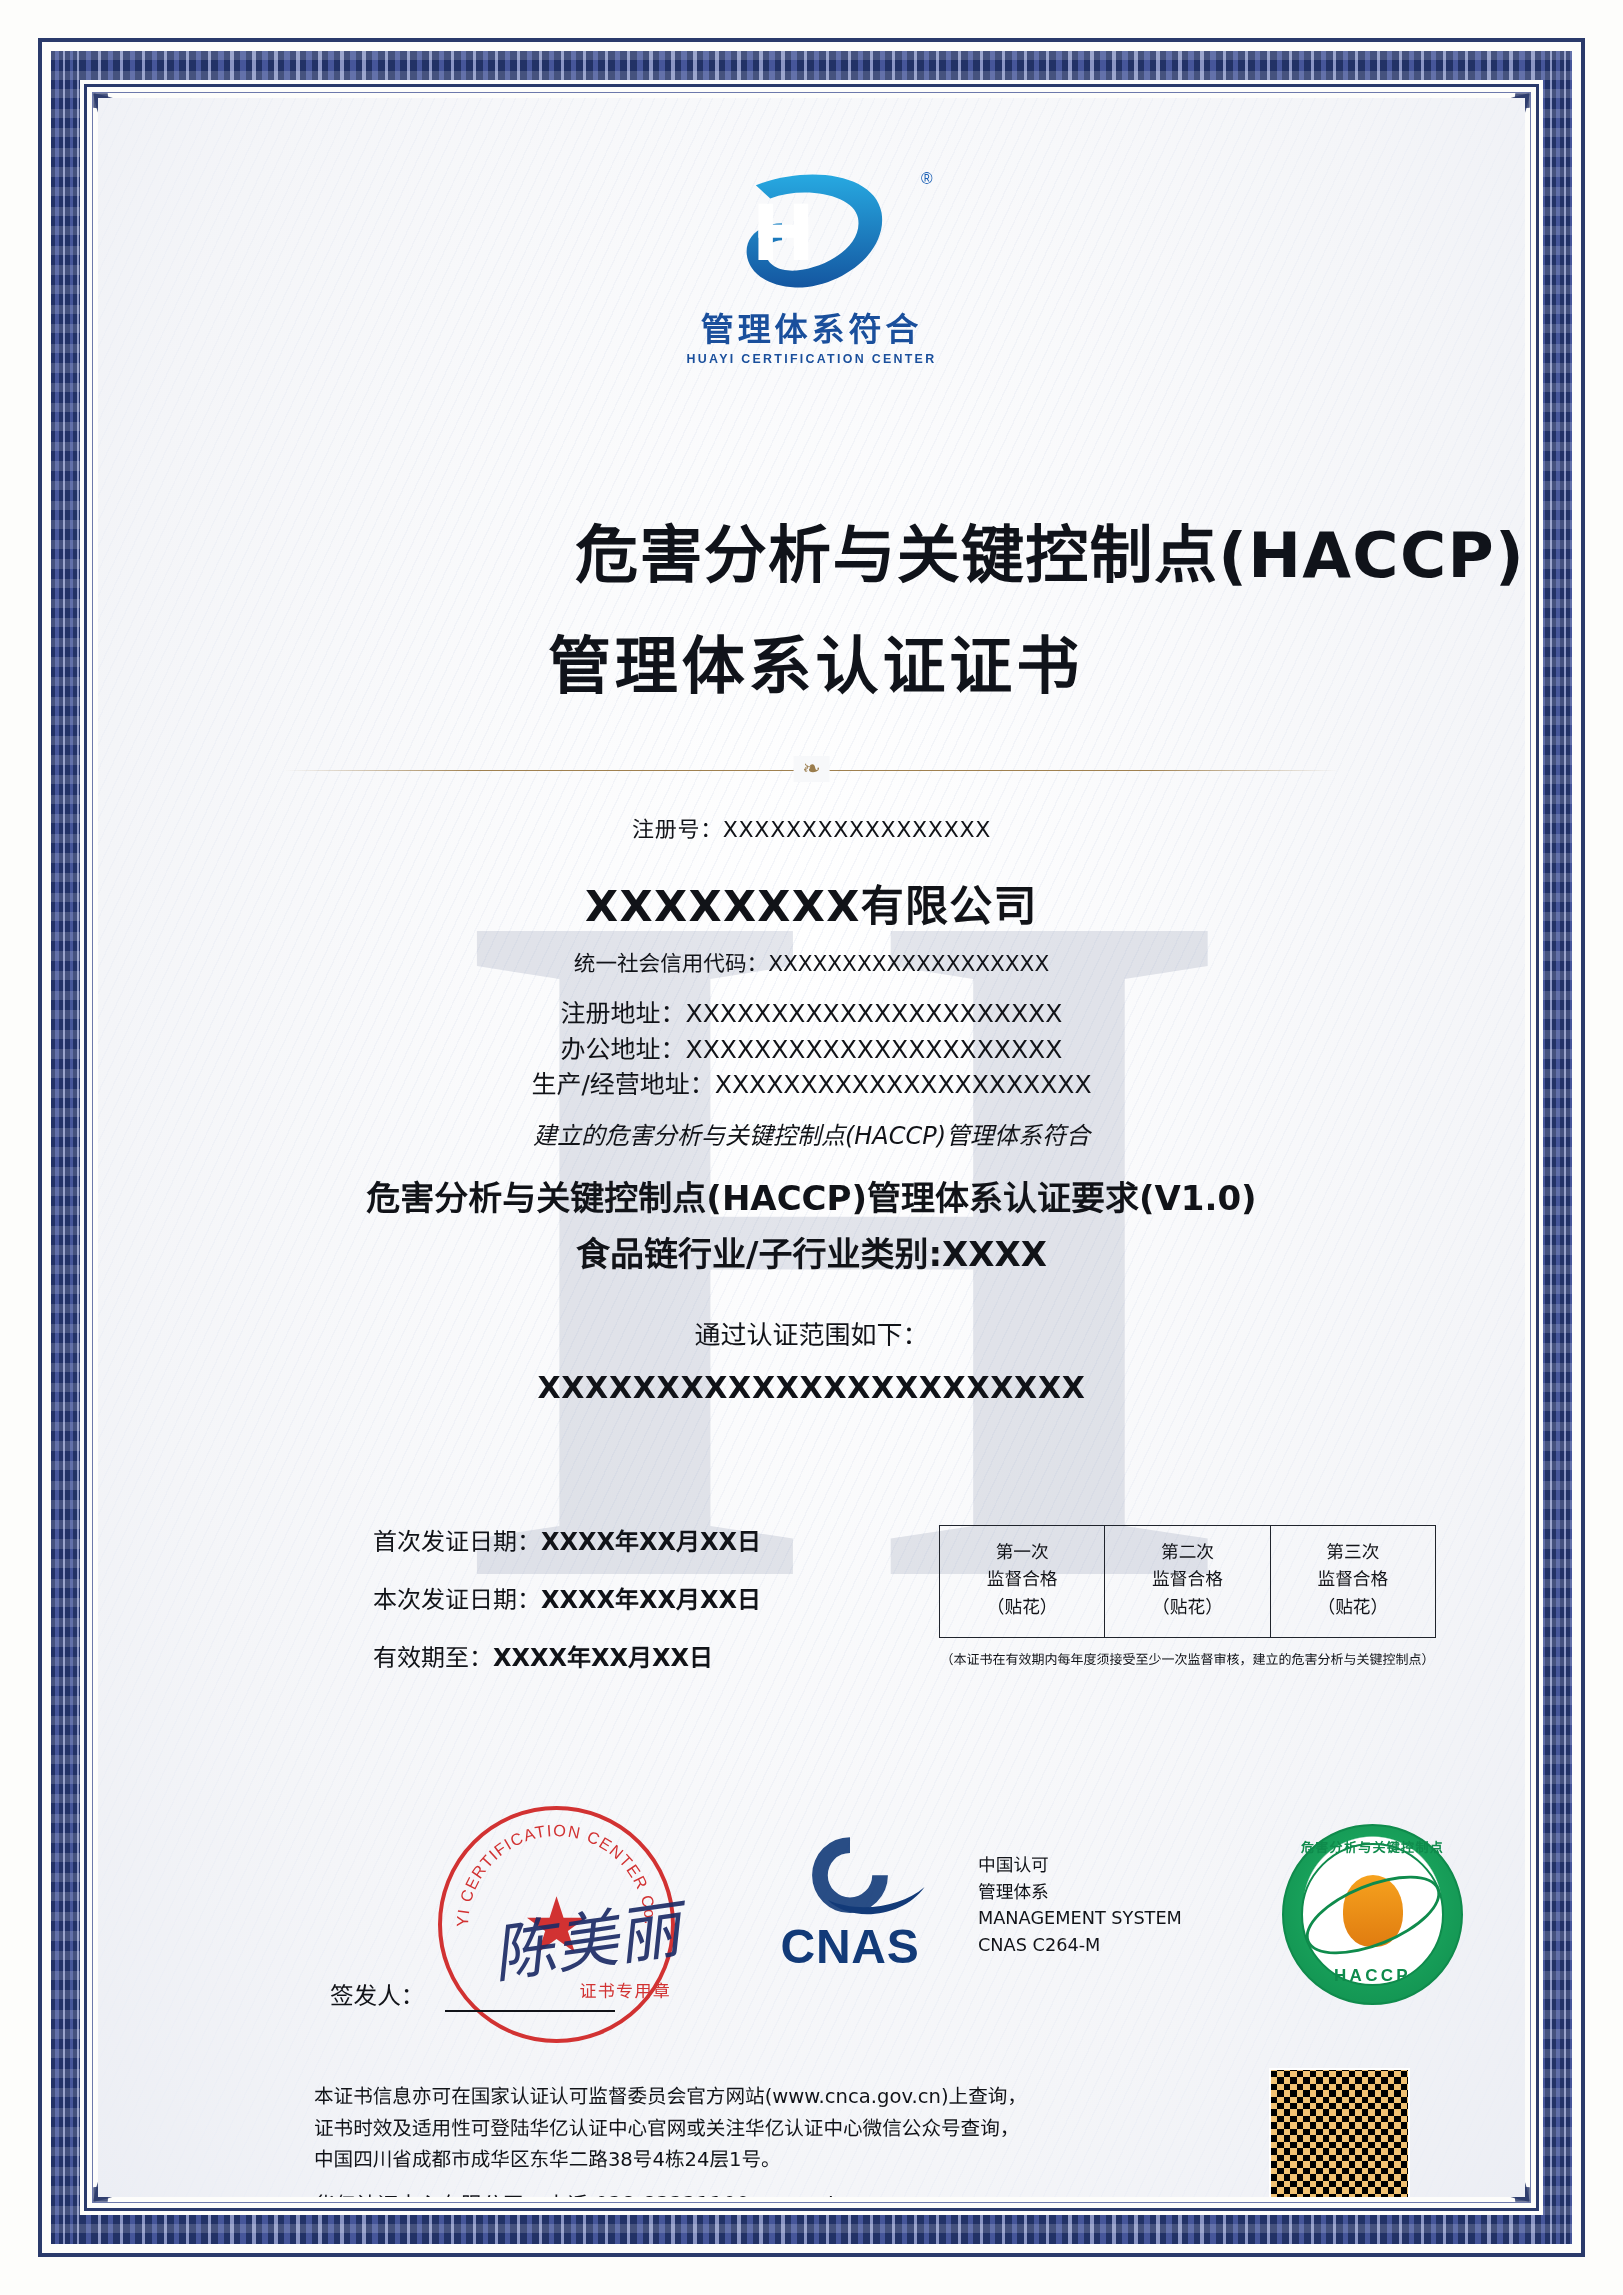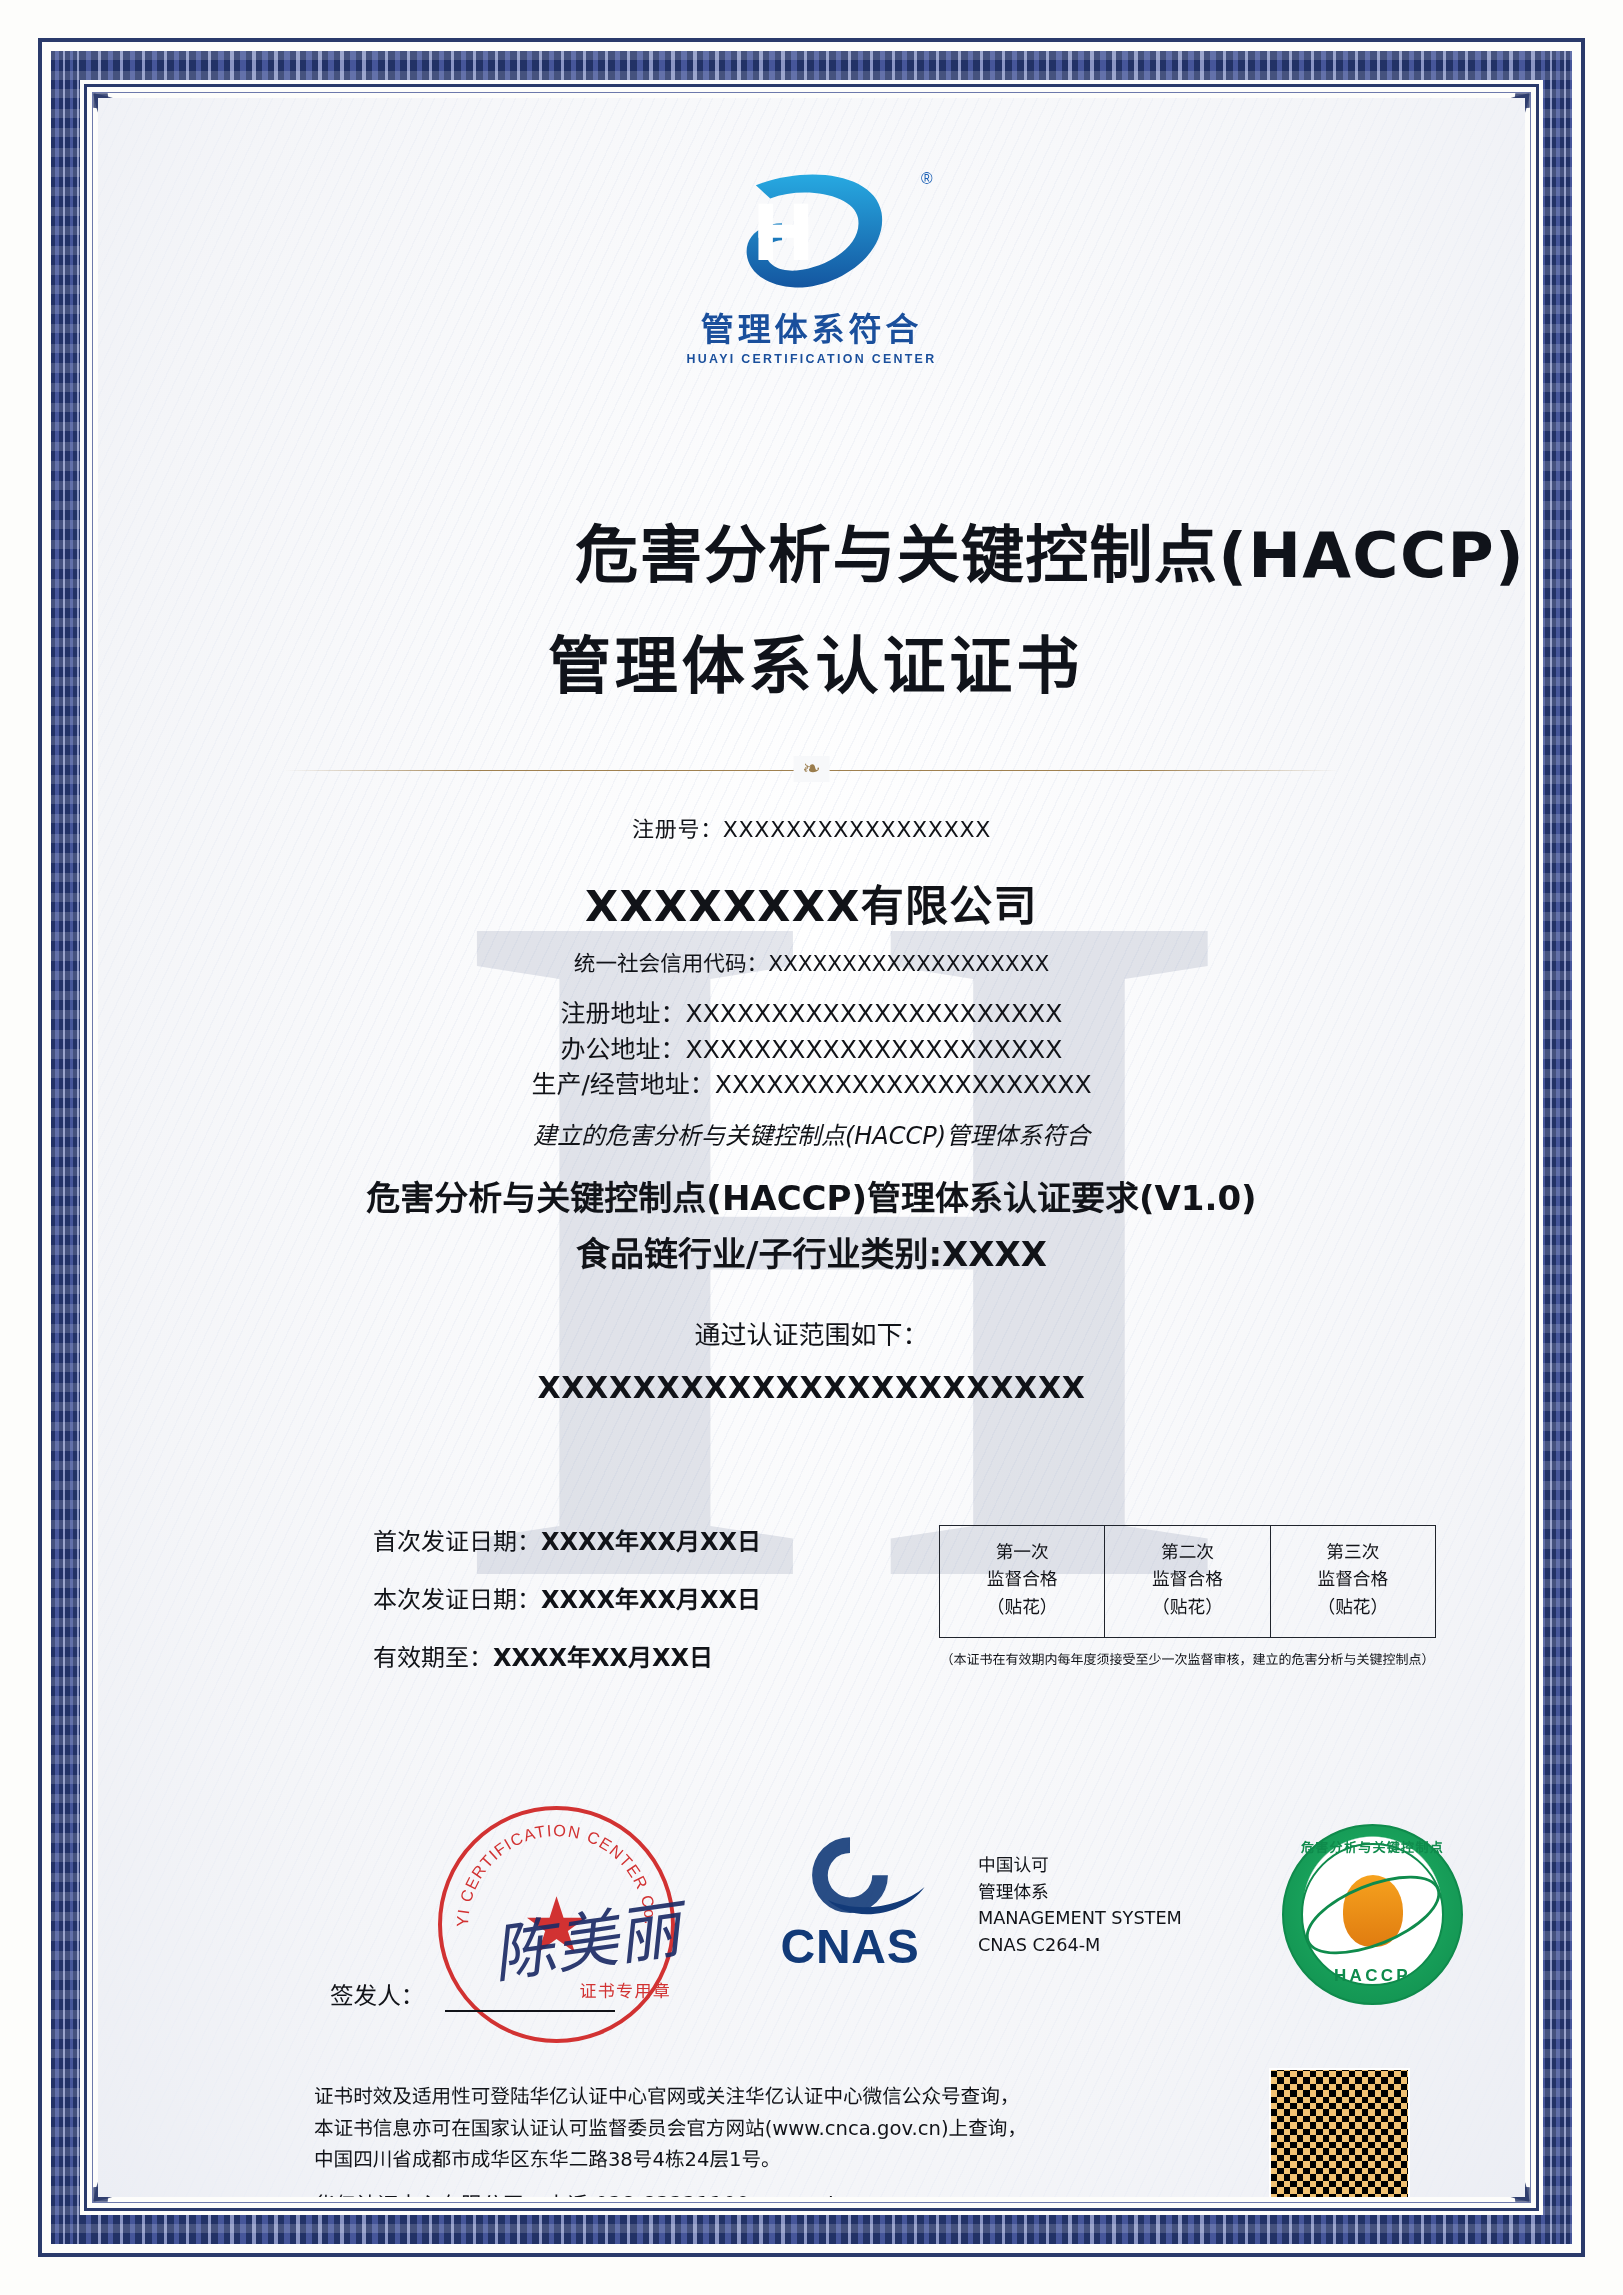--- a/index.html
+++ b/index.html
@@ -639,22 +639,22 @@
       <div class="haccp-badge">
         <div class="ring"></div>
         <div class="topword">危害分析与关键控制点</div>
         <div class="kernel"></div>
         <div class="orbit"></div>
         <div class="word">HACCP</div>
       </div>
     </div>
 
     <div class="footer">
+      <div class="f-line">本证书信息亦可在国家认证认可监督委员会官方网站(www.cnca.gov.cn)上查询，</div>
       <div class="f-line">证书时效及适用性可登陆华亿认证中心官网或关注华亿认证中心微信公众号查询，</div>
-      <div class="f-line">本证书信息亦可在国家认证认可监督委员会官方网站(www.cnca.gov.cn)上查询，</div>
       <div class="f-line">中国四川省成都市成华区东华二路38号4栋24层1号。</div>
       <div class="f-contact">
         <span>华亿认证中心有限公司</span><span class="sp"></span><span>电话:028-83221100</span><span class="sp"></span><span>www.hyrzzx.com</span>
       </div>
     </div>
 
     <div class="qr"></div>
 
   </div>
 </div>

